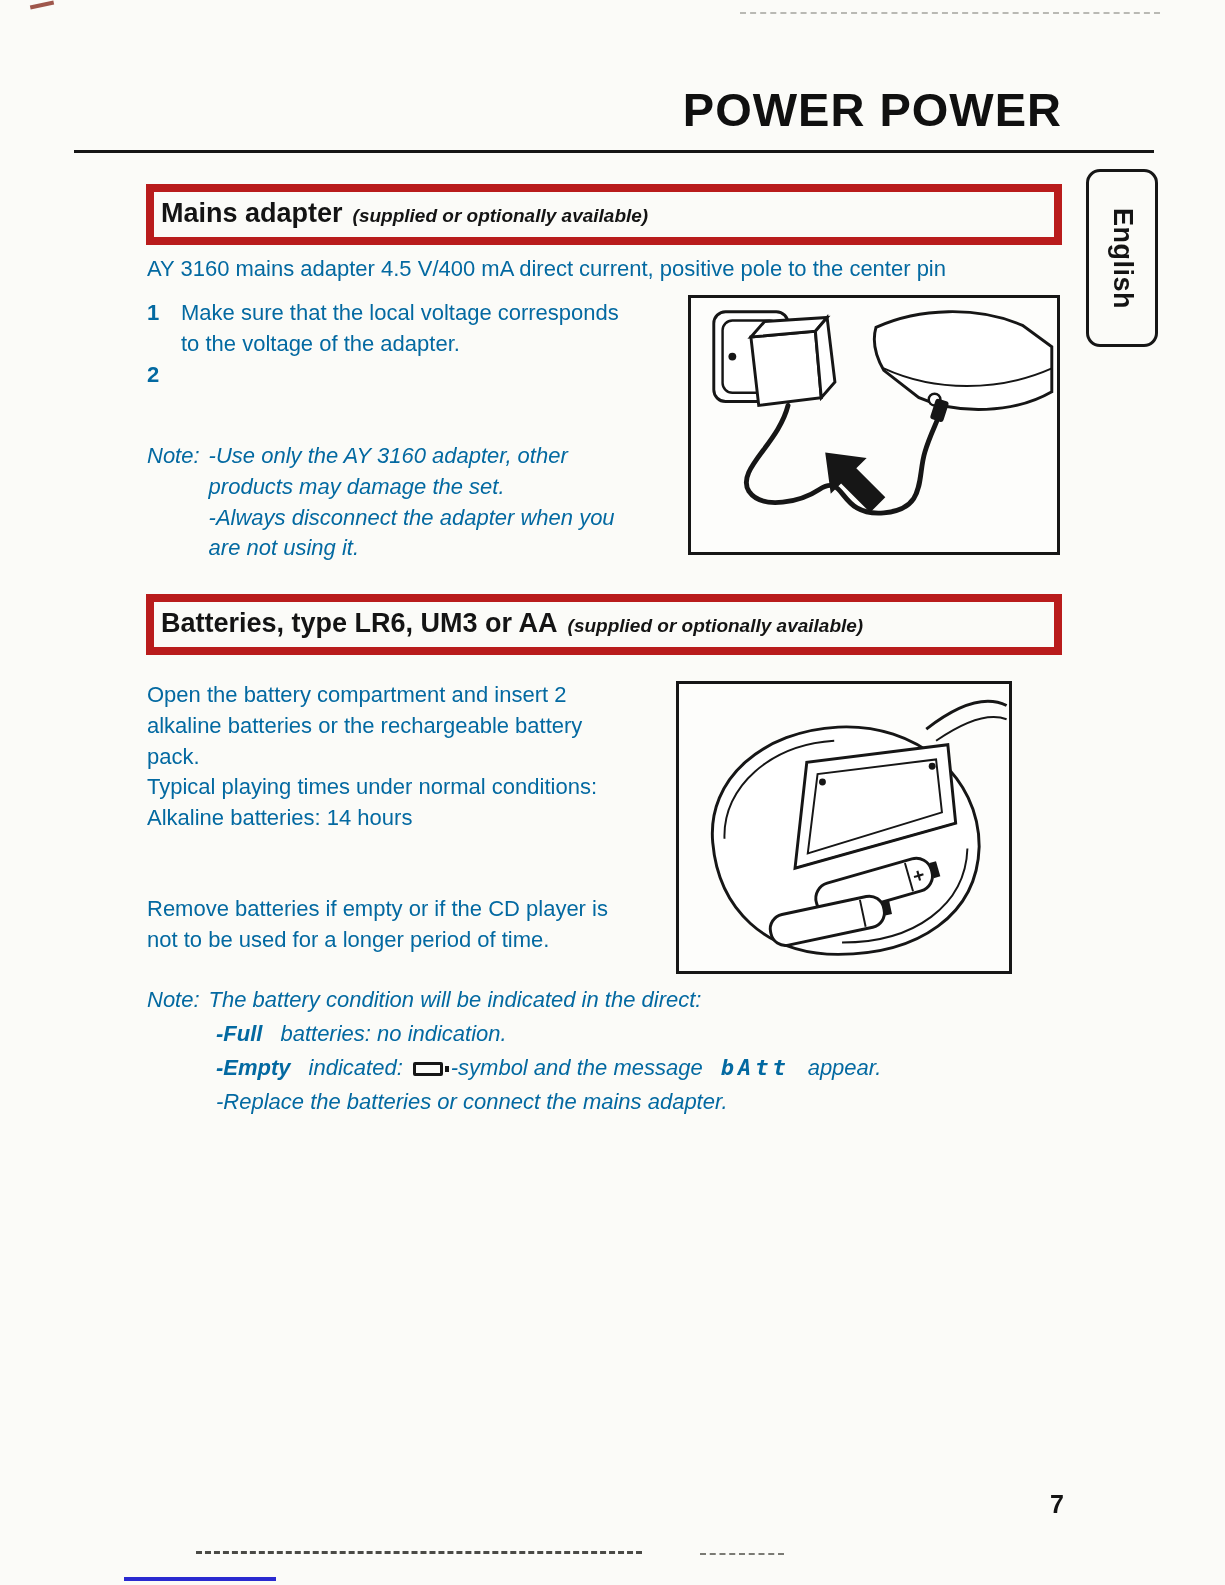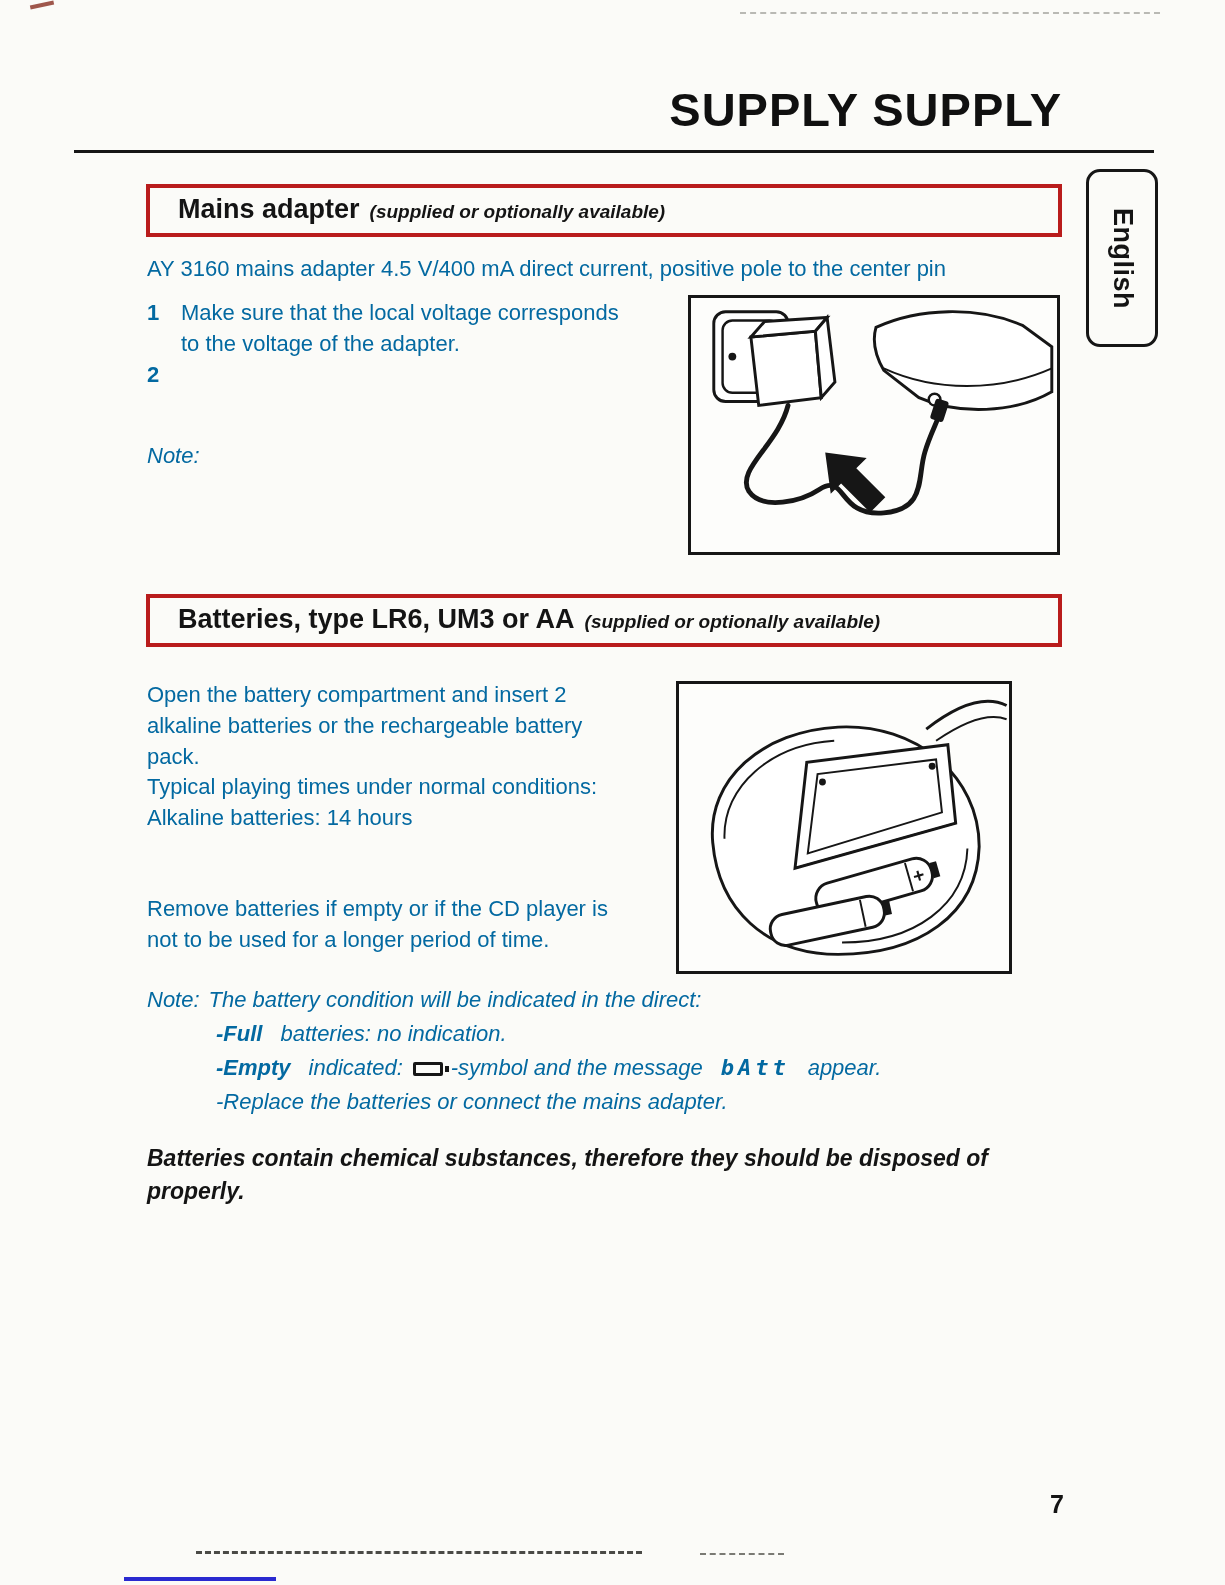--- a/index.html
+++ b/index.html
@@ -16,22 +16,22 @@
   .rule { position:absolute; top:150px; left:74px; width:1080px; border-top:3px solid #161616; }
 
   .lang-tab {
     position:absolute; top:169px; left:1086px; width:72px; height:178px;
     border:3px solid #161616; border-radius:14px; background:#fbfbf8;
     display:flex; align-items:center; justify-content:center;
   }
   .lang-tab .vtext { transform:rotate(90deg); font-weight:700; font-size:27px; white-space:nowrap; letter-spacing:.5px; }
 
   .h-box {
-    position:absolute; left:146px; width:916px; border:4px solid #b91c1c;
-    padding:6px 28px 8px; background:transparent;
+    position:absolute; left:146px; width:916px; border:8px solid #b91c1c;
+    padding:6px 7px 8px; background:transparent;
   }
   .h-box .h  { font-size:27px; font-weight:700; }
   .h-box .hn { font-size:19px; font-weight:700; font-style:italic; margin-left:10px; }
   #box-mains { top:184px; }
   #box-batt  { top:594px; }
 
   .bt { font-size:22px; line-height:1.4; color:#0369a1; }
 
   #intro { position:absolute; left:147px; top:254px; white-space:nowrap; }
 
@@ -81,21 +81,21 @@
   .art-tl-mark { top:3px; left:30px; width:24px; border-top:4px solid #8e3a2e; transform:rotate(-12deg); opacity:.85; }
   .art-bottom-dashes { top:1551px; left:196px; width:446px; border-top:3px dashed #4a4a46; }
   .art-bottom-dashes2 { top:1553px; left:700px; width:84px; border-top:2px dashed #7a7a74; }
   .art-blue { top:1577px; left:124px; width:152px; height:4px; background:#2a2ad0; }
 </style>
 </head>
 <body>
 
 <div class="page">
 
-  <div class="title">SUPPLY SUPPLY</div>
+  <div class="title">POWER POWER</div>
   <div class="rule"></div>
 
   <div class="lang-tab">
     <span class="vtext">English</span>
   </div>
 
   <div class="h-box" id="box-mains">
     <span class="h">Mains adapter</span><span class="hn">(supplied or optionally available)</span>
   </div>
 
@@ -107,20 +107,24 @@
       <span class="txt">Make sure that the local voltage corresponds
 to the voltage of the adapter.</span>
     </div>
     <div class="step">
       <span class="num">2</span>
     </div>
   </div>
 
   <div class="bt note-flex" id="note-mains">
     <span class="label">Note:</span>
+    <span class="content">-Use only the AY 3160 adapter, other
+products may damage the set.
+-Always disconnect the adapter when you
+are not using it.</span>
   </div>
 
   <div class="fig" id="fig-mains">
     <svg viewBox="0 0 372 260" width="100%" height="100%">
 
       <g>
         <path d="M188 30 C 232 10, 292 8, 338 28 L 368 50 L 368 96 C 330 118, 272 120, 232 102 L 196 74 C 188 60, 184 44, 188 30 Z" fill="#fff" stroke="#161616" stroke-width="3"></path>
         <path d="M196 72 C 248 96, 314 96, 368 72" fill="none" stroke="#161616" stroke-width="2"></path>
         <circle cx="248" cy="104" r="6" fill="#fff" stroke="#161616" stroke-width="2.5"></circle>
       </g>
@@ -202,22 +206,20 @@
       <span class="b">-Full</span><span class="gap">batteries: no indication.</span>
     </div>
     <div class="row ind">
       <span class="b">-Empty</span><span class="gap">indicated:</span><span class="batt-sym"></span><span>-symbol and the message</span><span class="seg gap">bAtt</span><span class="gap">appear.</span>
     </div>
     <div class="row ind">
       <span>-Replace the batteries or connect the mains adapter.</span>
     </div>
   </div>
 
-  <div id="disposal">Batteries contain chemical substances, therefore they should be disposed of
-properly.</div>
 
   <div class="page-num">7</div>
 
   <div class="art art-tl-mark"></div>
   <div class="art art-top-dashes"></div>
   <div class="art art-bottom-dashes"></div>
   <div class="art art-bottom-dashes2"></div>
   <div class="art art-blue"></div>
 
 </div>

